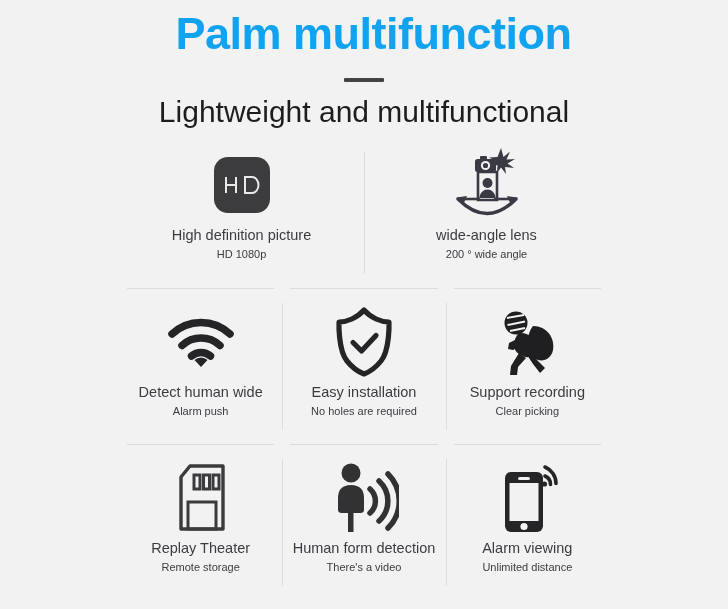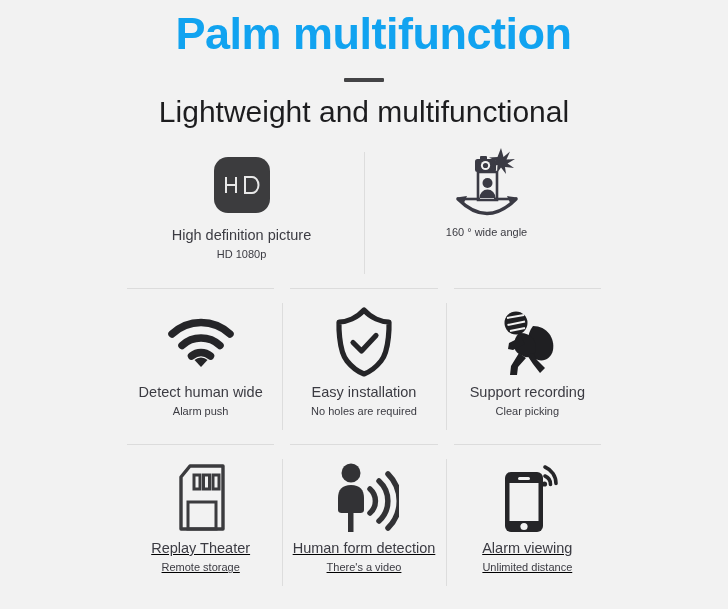--- a/index.html
+++ b/index.html
@@ -60,21 +60,21 @@
 
   .cell {
     box-sizing: border-box;
     display: flex;
     flex-direction: column;
     align-items: center;
     position: relative;
   }
   .row-1 .cell { height: 150px; padding-top: 8px; }
   .row-2 .cell { height: 155px; padding-top: 14px; }
-  .row-3 .cell { height: 155px; padding-top: 14px; text-decoration: underline; }
+  .row-3 .cell { height: 155px; padding-top: 14px; }
 
   
   .cell + .cell::before {
     content: "";
     position: absolute;
     left: 0;
     top: 14px;
     bottom: 14px;
     width: 1px;
     background: #dddddd;
@@ -168,21 +168,22 @@
           <path d="M14 53 Q43 82 72 53" fill="none" stroke="#3a3a44" stroke-width="3.4" stroke-linecap="round"></path>
 
           <path d="M12.5 51.5 L23 50 L19 59 Z"></path>
 
           <path d="M73.5 51.5 L63 50 L67 59 Z"></path>
 
           <path d="M20 53 L36 53" stroke="#3a3a44" stroke-width="2.6"></path>
           <path d="M50 53 L66 53" stroke="#3a3a44" stroke-width="2.6"></path>
         </svg>
       </div>
-      <div class="cap line2">160 ° wide angle</div>
+      <div class="cap">wide-angle lens</div>
+      <div class="cap line2">200 ° wide angle</div>
     </div>
   </div>
 
   <div class="hrule">
     <span></span>
       <span></span>
       <span></span>
   </div>
 
   <div class="row row-2 row-3col">

